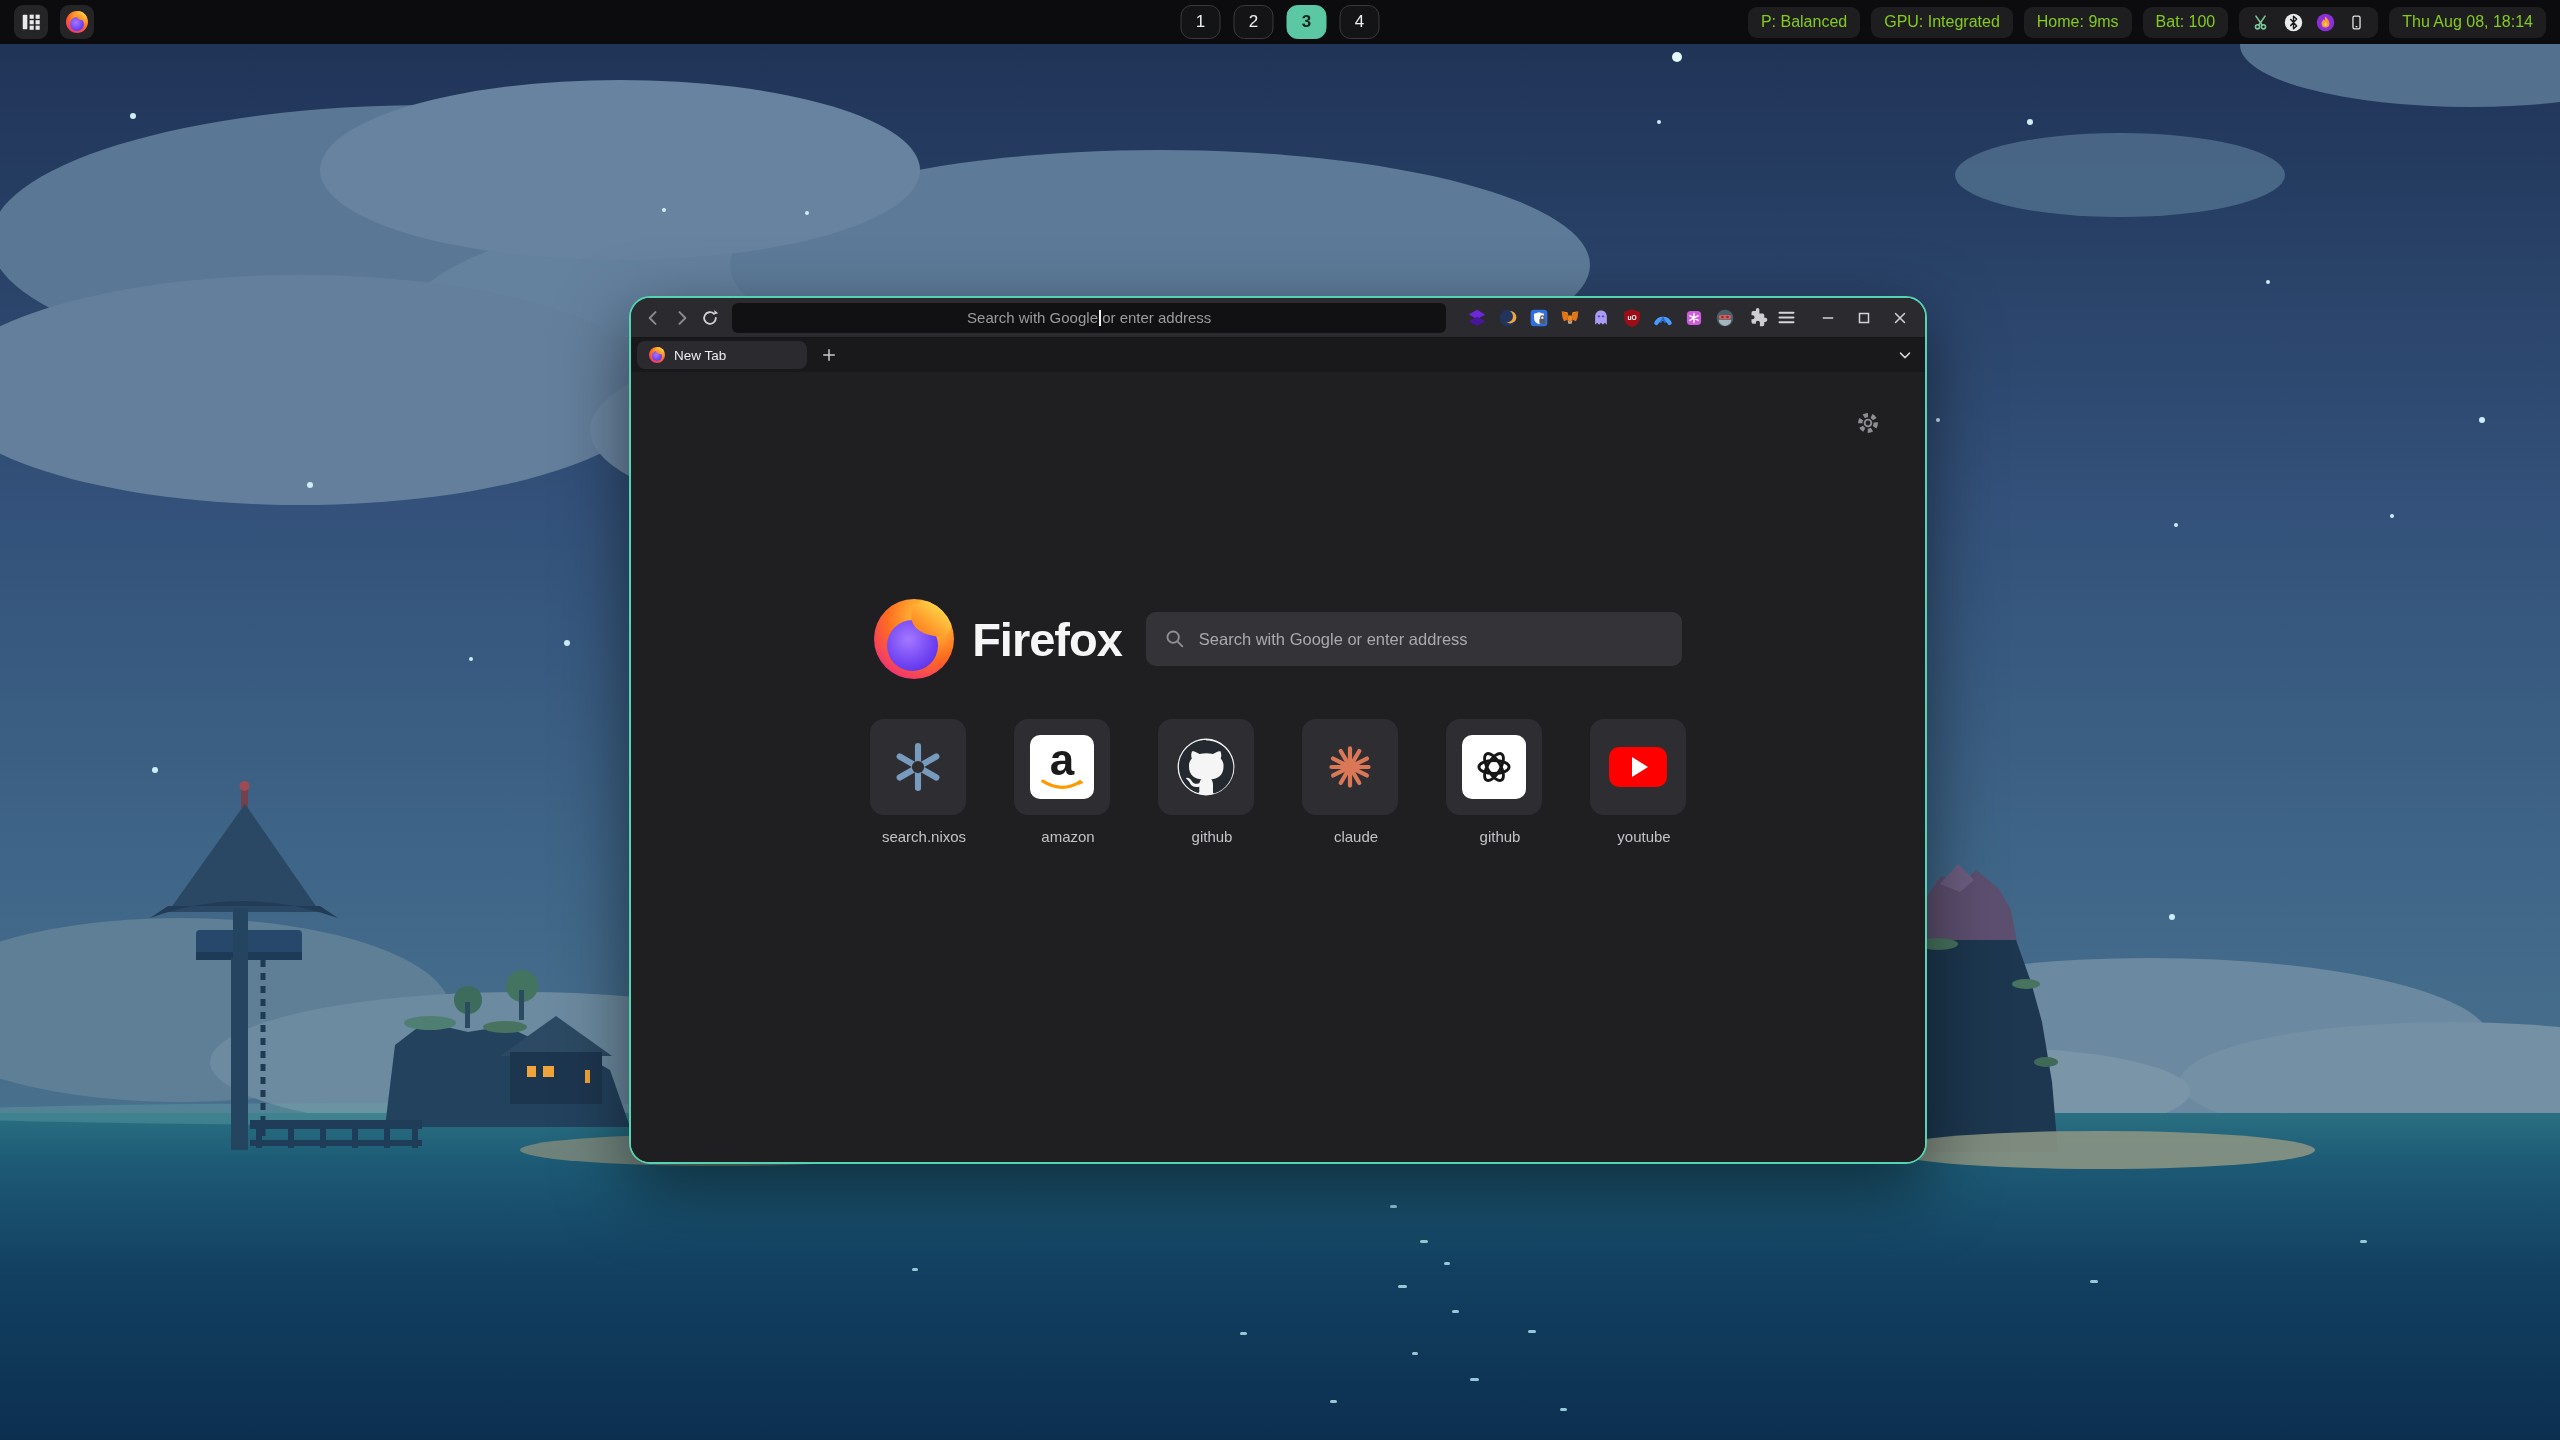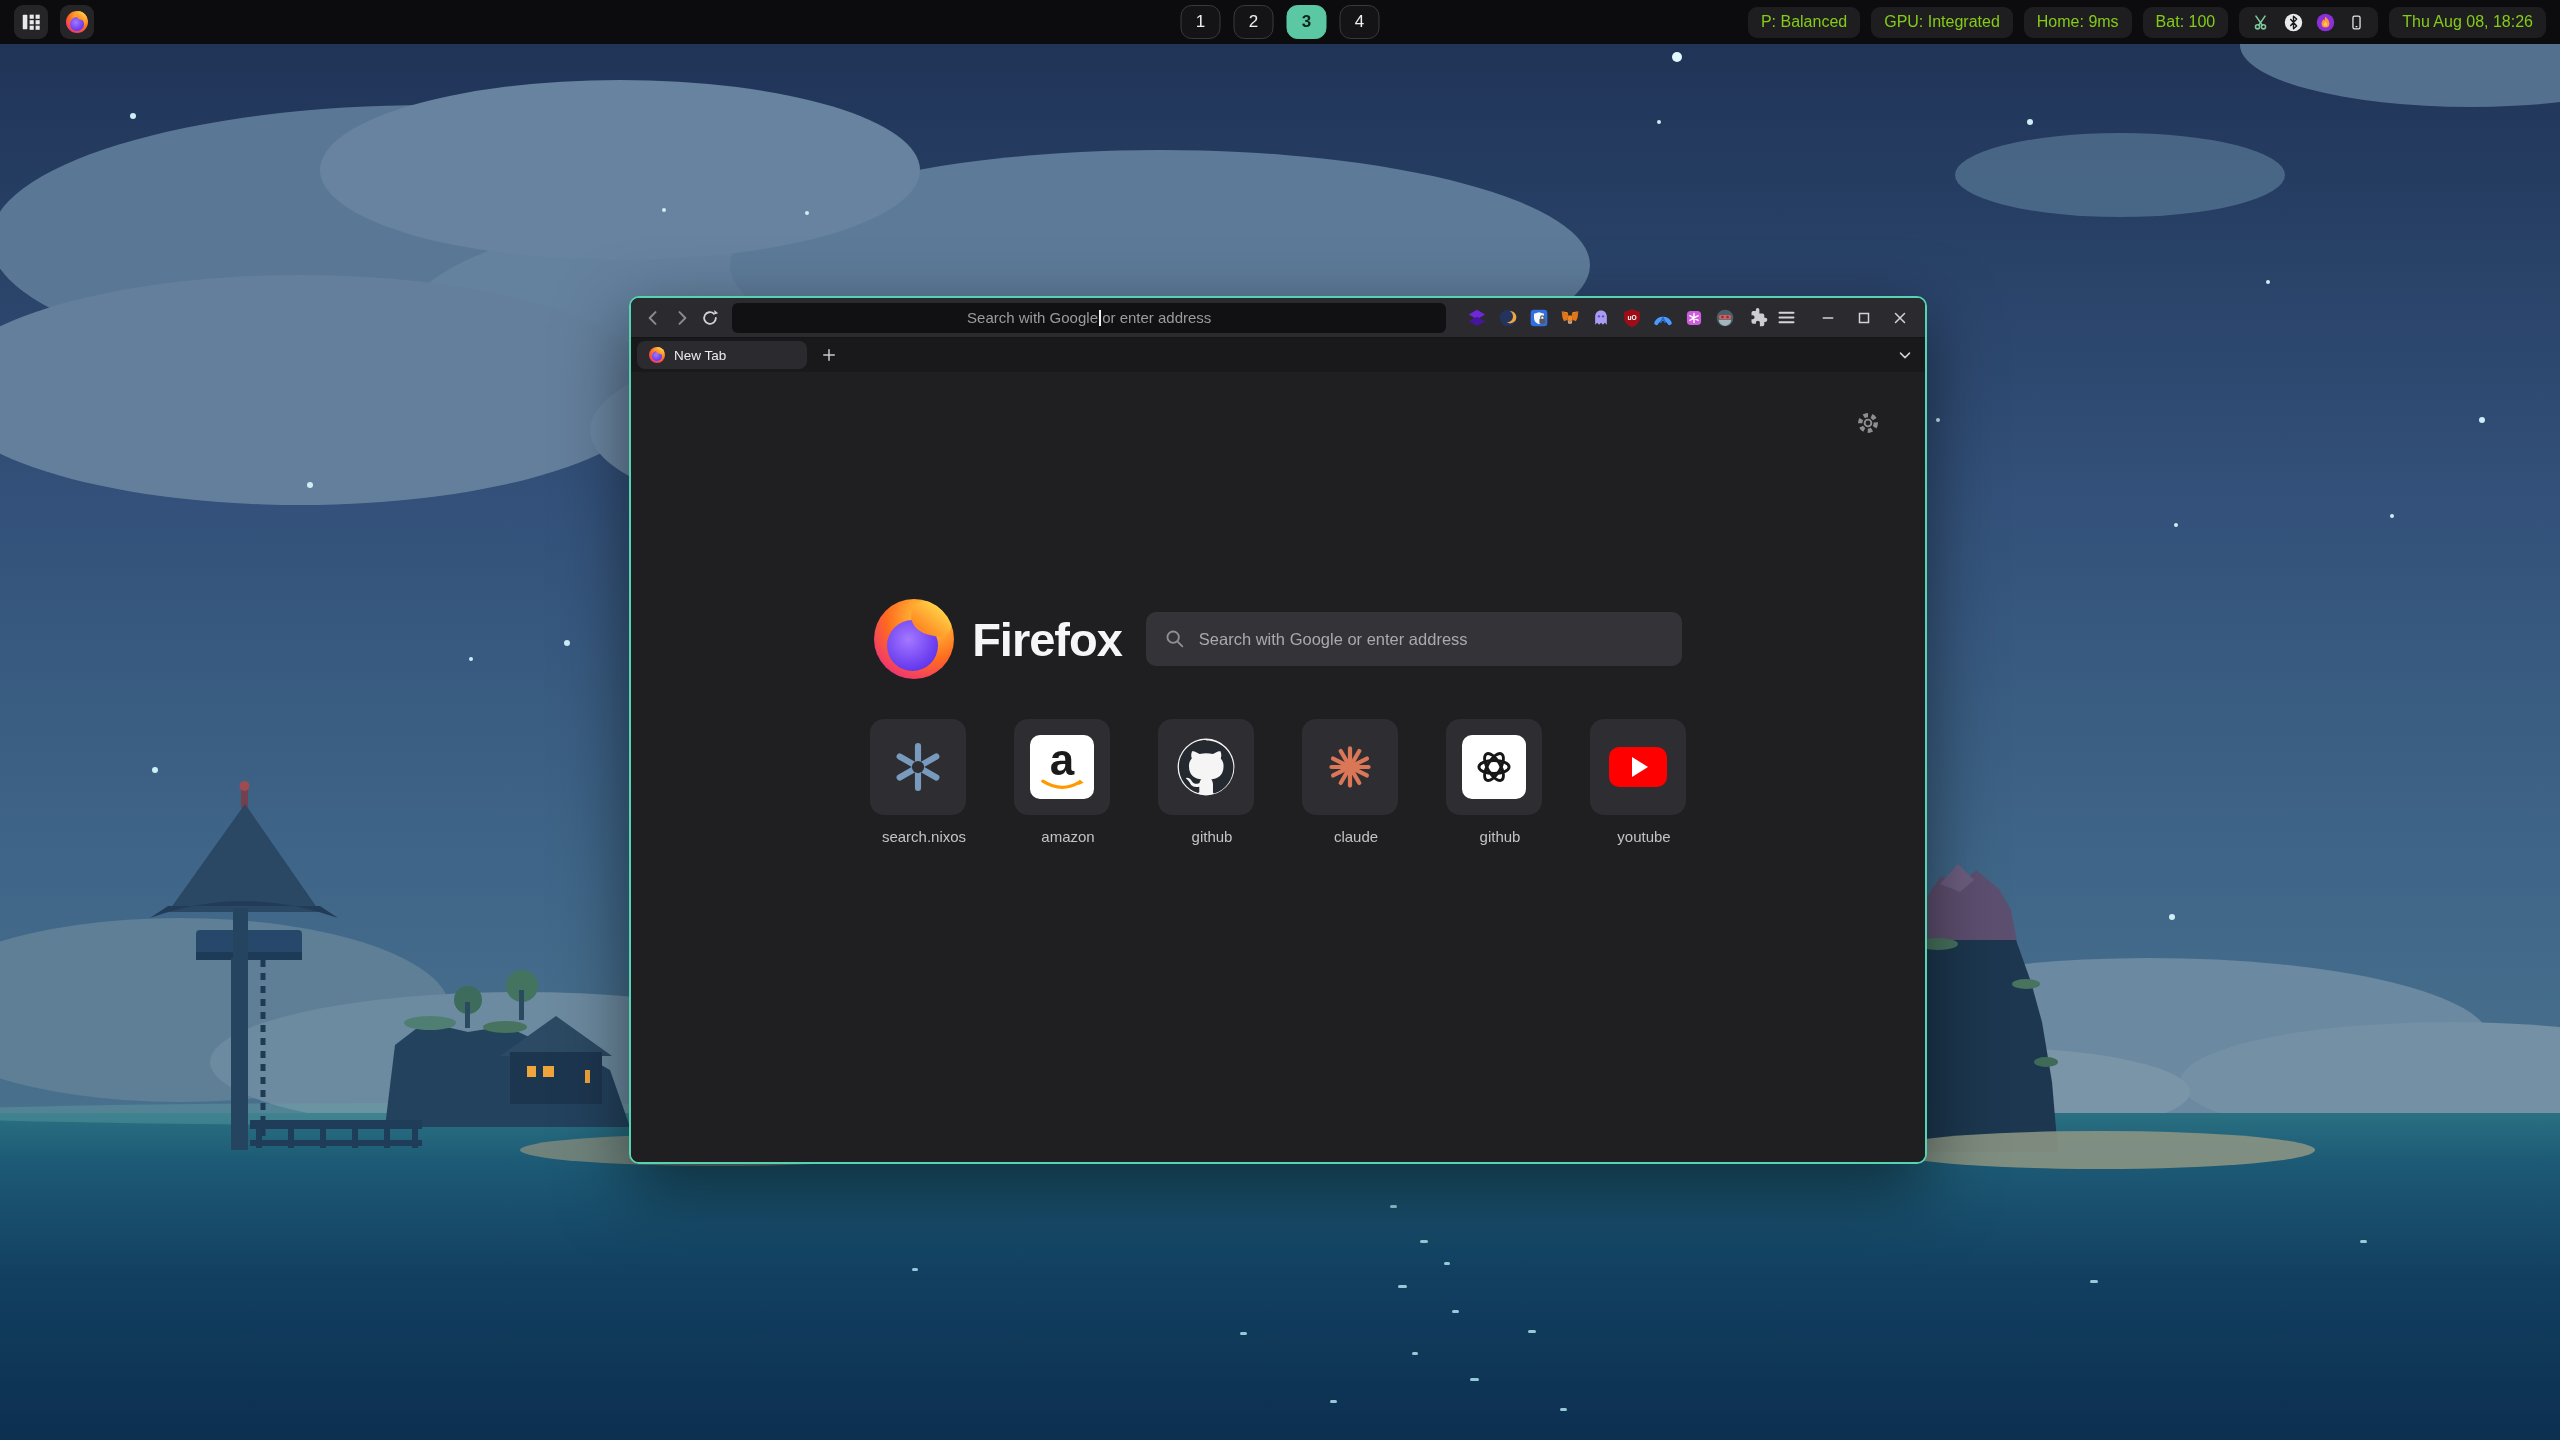--- a/index.html
+++ b/index.html
@@ -19,21 +19,21 @@
   .ws-btn { min-width:40px; height:34px; border-radius:11px; background:#141416; border:1px solid #3a3a3e;
             color:#eceff1; font-size:17px; display:flex; align-items:center; justify-content:center; cursor:pointer; }
   .ws-btn.active { background:#5bc8a3; border-color:#5bc8a3; color:#0f241c; font-weight:700; }
   .tb-right { margin-left:auto; display:flex; gap:11px; align-items:center; }
   .pill { height:31px; border-radius:9px; background:#1e1e21; color:#84cc16; font-size:16px;
           display:flex; align-items:center; padding:0 13px; white-space:nowrap; }
   .tray { gap:13px; }
 
   
   .window { position:absolute; left:629px; top:296px; width:1298px; height:868px;
-            border:2px solid #55d3b2; border-radius:10px; background:#1f1f23;
+            border:2px solid #55d3b2; border-radius:21px; background:#1f1f23;
             box-shadow:0 24px 70px rgba(0,0,0,.5); display:flex; flex-direction:column;
             overflow:hidden; z-index:20; }
 
   .navbar { height:40px; background:#2b2b2f; border-bottom:1px solid #151517;
             display:flex; align-items:center; padding:0 10px; gap:4px; flex:none; }
   .nav-btn { width:28px; height:28px; border-radius:6px; display:flex; align-items:center; justify-content:center; cursor:pointer; }
   .urlbar { width:714px; height:30px; margin:0 6px; background:#111114; border-radius:6px;
             position:relative; display:flex; align-items:center; flex:none; }
   .urlbar input { width:100%; height:100%; background:transparent; border:none; outline:none;
             color:#e6e6e6; font-size:15px; text-align:center; font-family:"Liberation Sans",sans-serif; }
@@ -261,21 +261,21 @@
       <svg width="19" height="19" viewBox="0 0 24 24">
         <circle cx="12" cy="12" r="11" fill="#8b30d9"></circle>
         <path d="M12 4.5 C14.8 8 17 10 17 13.4 A5 5 0 0 1 7 13.4 C7 11.2 8.6 9.4 9.6 8 C10 9 10.8 9.6 11 9 C11.3 8 11.4 6 12 4.5 Z" fill="#ff9a3c"></path>
         <path d="M12 11 C13.4 12.6 14.2 13.4 14.2 14.8 A2.3 2.3 0 0 1 9.8 14.8 C9.8 13.4 11 12.4 12 11 Z" fill="#ffd24a"></path>
       </svg>
       <svg width="17" height="19" viewBox="0 0 24 24">
         <rect x="7" y="3" width="10" height="18" rx="2.2" fill="none" stroke="#e8e8e8" stroke-width="1.8"></rect>
         <rect x="10.5" y="17" width="3" height="1.8" rx=".9" fill="#e8e8e8"></rect>
       </svg>
     </div>
-    <div class="pill">Thu Aug 08, 18:26</div>
+    <div class="pill">Thu Aug 08, 18:14</div>
   </div>
 </div>
 
 <div class="window">
 
   <div class="navbar">
     <div class="nav-btn">
       <svg width="20" height="20" viewBox="0 0 24 24">
           <path d="M15 5 L8 12 L15 19" fill="none" stroke="#8a8a8e" stroke-width="2.4" stroke-linecap="round" stroke-linejoin="round"></path>
         </svg>

